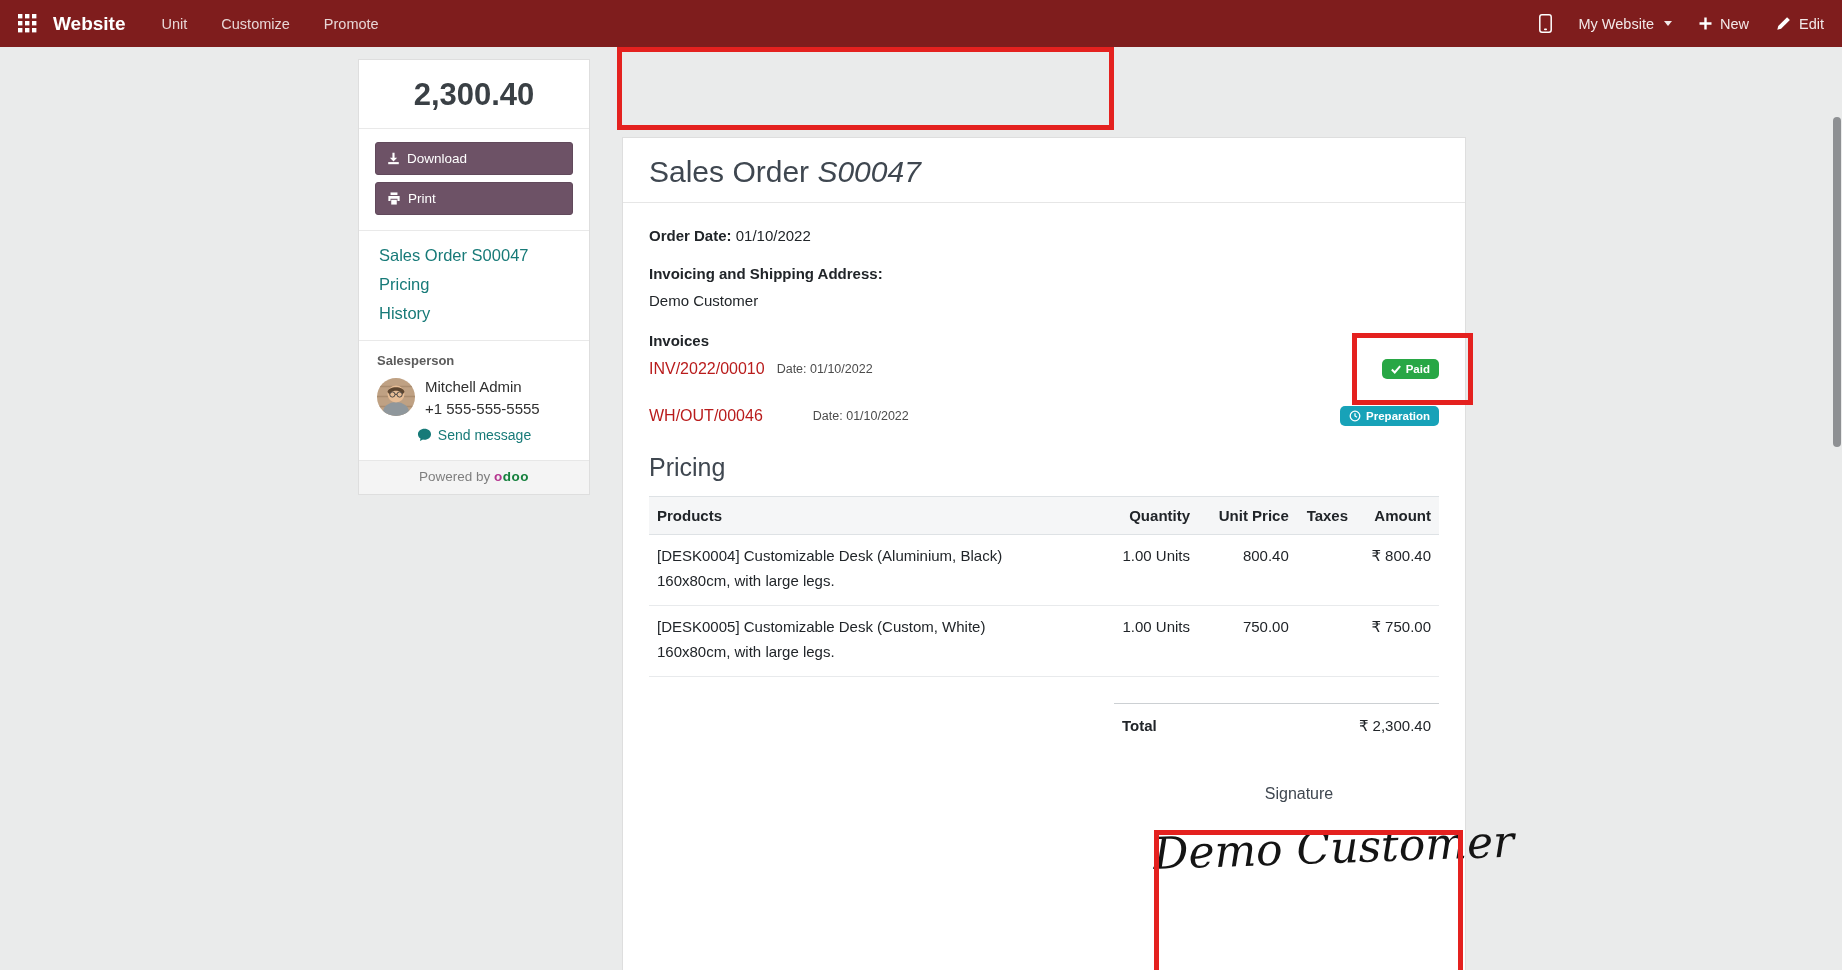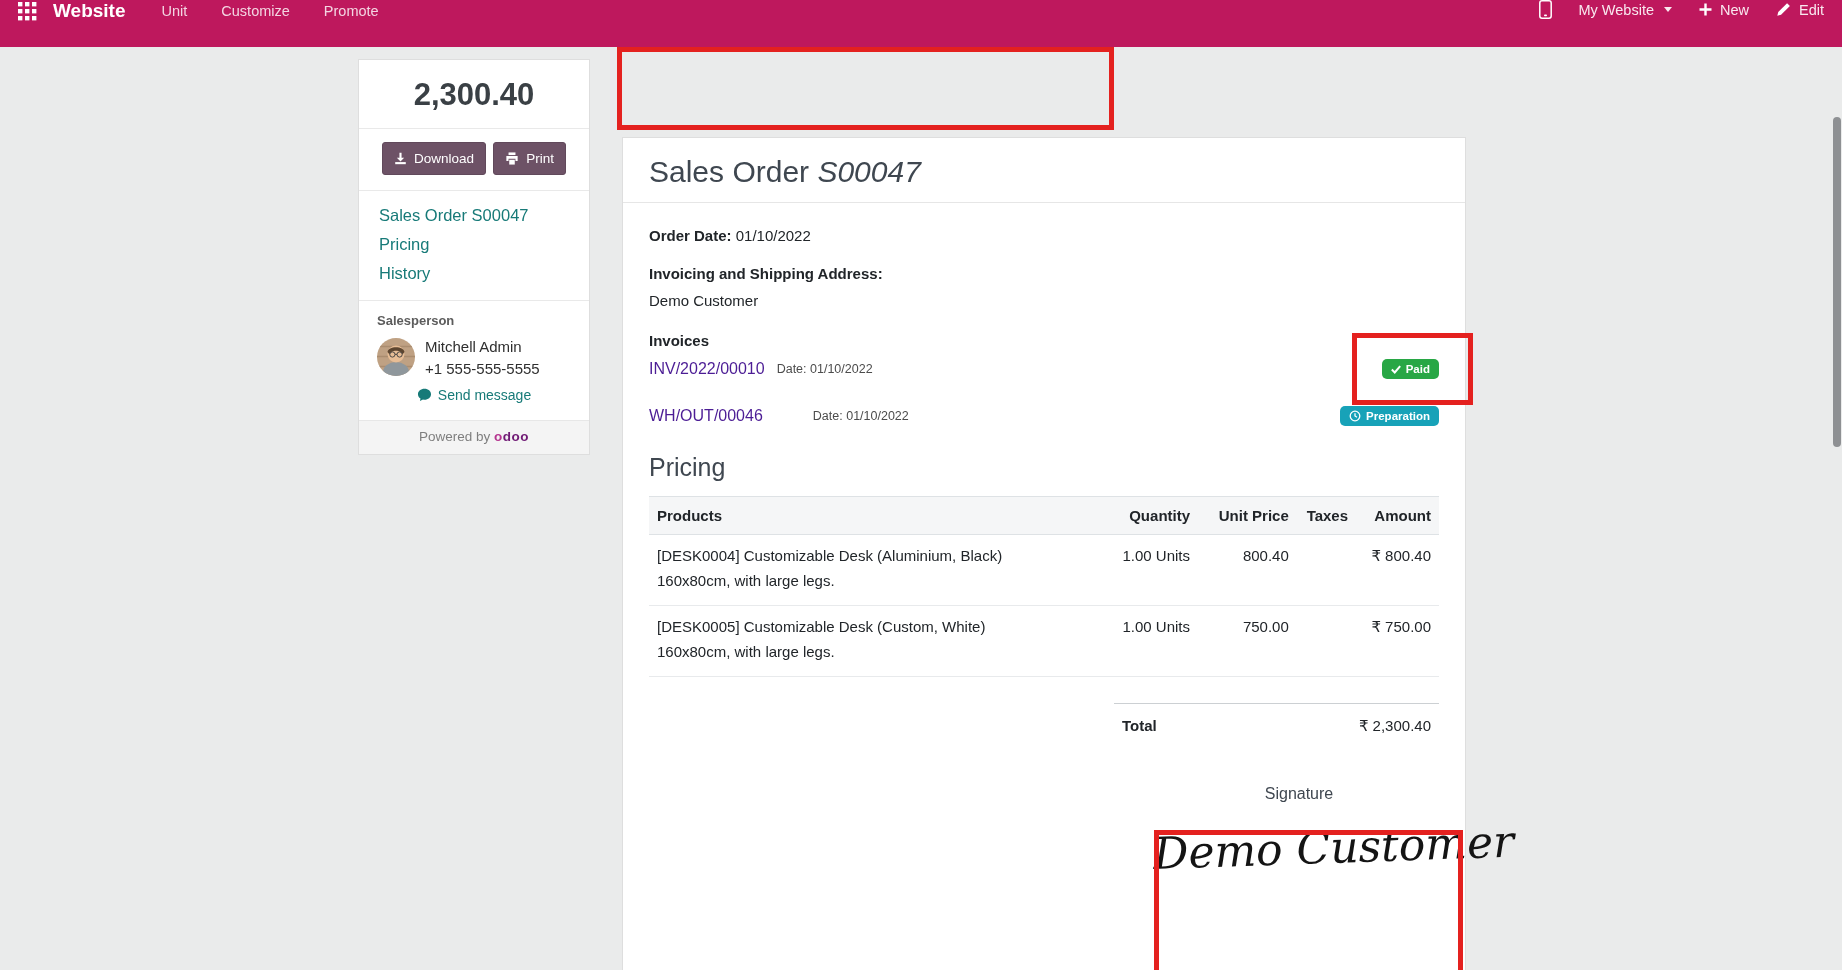--- a/index.html
+++ b/index.html
@@ -1,21 +1,21 @@
 <!DOCTYPE html>
 <html><head>
 <meta charset="utf-8">
 <style>
   html,body{margin:0;padding:0;background:#eaebeb;}
   .page{position:relative;width:1842px;height:970px;overflow:hidden;background:#eaebeb;
         font-family:"Liberation Sans","DejaVu Sans",sans-serif;color:#212529;}
 
   
-  .navbar{position:absolute;top:0;left:0;width:100%;height:47px;background:#be185d;
-          display:flex;align-items:flex-start;box-sizing:border-box;padding:0 18px;z-index:5;}
+  .navbar{position:absolute;top:0;left:0;width:100%;height:47px;background:#7f1d1d;
+          display:flex;align-items:center;box-sizing:border-box;padding:0 18px;z-index:5;}
   .nav-left{display:flex;align-items:center;}
   .apps-btn{display:flex;align-items:center;justify-content:center;margin-right:16px;cursor:pointer;}
   .brand{color:#fff;font-size:19px;font-weight:bold;margin-right:36px;cursor:pointer;}
   .nav-item{color:rgba(255,255,255,.82);font-size:14.5px;margin-right:34px;cursor:pointer;}
   .nav-right{margin-left:auto;display:flex;align-items:center;gap:27px;color:rgba(255,255,255,.9);font-size:14.5px;}
   .nav-right .itm{display:flex;align-items:center;gap:8px;cursor:pointer;}
   .caret{display:inline-block;width:0;height:0;border-left:4.5px solid transparent;
          border-right:4.5px solid transparent;border-top:5px solid rgba(255,255,255,.9);margin-left:2px;}
 
   
@@ -23,52 +23,52 @@
          border-radius:4px;display:flex;align-items:center;box-sizing:border-box;
          padding:0 26px;color:#2f8a4d;font-size:15px;}
   .alert-close{position:absolute;right:13px;top:7px;color:#648b6b;font-size:19px;font-weight:bold;
                line-height:1;cursor:pointer;}
 
   
   .side-card{position:absolute;left:358px;top:59px;width:232px;background:#fff;
              border:1px solid #dedede;box-sizing:border-box;}
   .side-amount{padding:17px 8px 15px;text-align:center;font-size:31px;font-weight:bold;
                color:#3a4045;border-bottom:1px solid #e9e9e9;}
-  .side-actions{display:flex;justify-content:center;gap:7px;padding:13px 16px 15px;border-bottom:1px solid #e9e9e9;}
+  .side-actions{display:flex;justify-content:center;gap:7px;padding:13px 16px 15px;border-bottom:1px solid #e9e9e9;flex-direction:column;}
   .btn-plum{display:inline-flex;align-items:center;gap:7px;background:#6d5266;color:#fff;
             font-size:13.5px;padding:8px 11px;border-radius:3px;border:1px solid #61495b;cursor:pointer;}
   .side-links{display:flex;flex-direction:column;gap:10px;padding:15px 20px 17px;border-bottom:1px solid #e9e9e9;}
   .side-link{color:#177a78;font-size:16.5px;text-decoration:none;cursor:pointer;}
   .side-sales{padding:12px 18px 14px;}
   .sales-heading{font-size:13px;font-weight:bold;color:#5c5c5c;margin-bottom:10px;}
   .sales-row{display:flex;gap:10px;align-items:flex-start;}
   .avatar{width:38px;height:38px;border-radius:50%;overflow:hidden;flex:none;}
   .sales-name{font-size:15px;color:#2f2f2f;margin-bottom:5px;}
   .sales-phone{font-size:15px;color:#2f2f2f;}
   .send-row{margin-top:10px;text-align:center;}
   .send-link{color:#177a78;font-size:14px;display:inline-flex;align-items:center;gap:6px;cursor:pointer;}
   .side-footer{border-top:1px solid #e7e7e7;background:#f4f4f4;text-align:center;
                padding:8px 0 10px;font-size:13.5px;color:#7f7f7f;}
   .odoo-o{color:#b5348f;font-weight:bold;letter-spacing:.5px;}
-  .odoo-rest{color:#701a75;font-weight:bold;letter-spacing:.5px;}
+  .odoo-rest{color:#15803d;font-weight:bold;letter-spacing:.5px;}
 
   
   .main-card{position:absolute;left:622px;top:137px;width:844px;height:880px;background:#fff;
              border:1px solid #dedede;box-sizing:border-box;}
   .order-header{padding:17px 26px 13px;border-bottom:1px solid #e6e6e6;}
   .order-title{font-size:30px;color:#3f4750;font-weight:normal;}
   .order-title .ref{font-style:italic;}
   .order-body{padding:24px 26px 0;}
   .line{font-size:15px;}
   .order-date{margin-bottom:21px;}
   .addr-label{font-weight:bold;font-size:15px;margin-bottom:10px;}
   .addr-value{font-size:15px;margin-bottom:23px;}
   .doc-label{font-weight:bold;font-size:15px;margin-bottom:10px;}
   .doc-row{display:flex;align-items:center;margin-bottom:27px;}
-  .doc-link{color:#4c1d95;font-size:16px;cursor:pointer;}
+  .doc-link{color:#b91c1c;font-size:16px;cursor:pointer;}
   .doc-date{font-size:12.5px;color:#4c4c4c;margin-left:12px;}
   .doc-date.wide{margin-left:50px;}
   .badge{margin-left:auto;display:inline-flex;align-items:center;gap:5px;color:#fff;
          font-size:11.5px;font-weight:bold;padding:4px 9px;border-radius:5px;}
   .badge-paid{background:#28a745;}
   .badge-prep{background:#17a2b8;}
   .pricing-h{font-size:25px;color:#3f4750;font-weight:normal;margin:10px 0 14px;}
   table.pricing{width:100%;border-collapse:collapse;font-size:15px;}
   .pricing th{background:#f5f6f7;border-top:1px solid #dee2e5;border-bottom:1px solid #dee2e5;
               padding:10px 8px;text-align:right;font-size:15px;}

